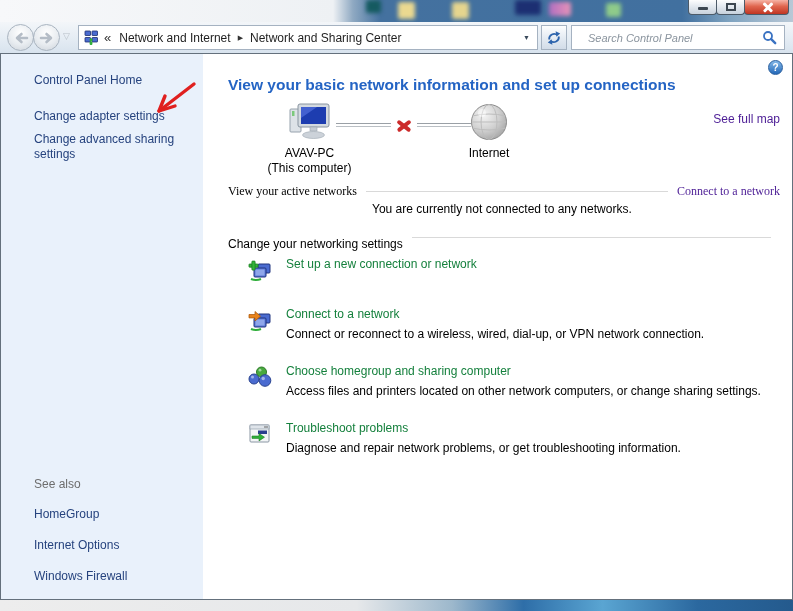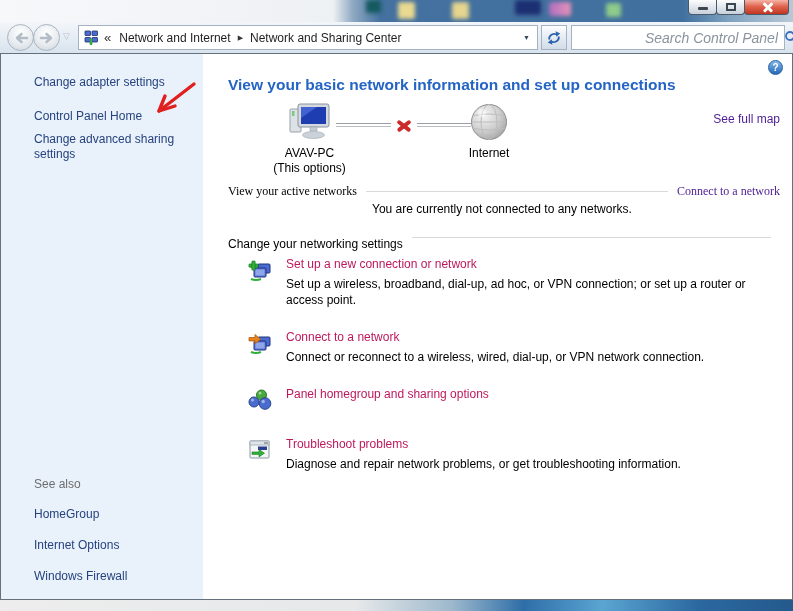--- a/index.html
+++ b/index.html
@@ -38,22 +38,22 @@
   .crumb-sep { font-size:7px; color:#333; padding:0 2px; cursor:pointer; }
   .crumb-overflow { color:#333; padding:0 3px 0 2px; font-size:13px; cursor:pointer; }
   .addr-spacer { flex:1; }
   .addr-drop { font-size:7px; color:#39495b; padding:0 7px; cursor:pointer; }
 
   .refresh-btn { position:absolute; left:541px; top:3px; width:26px; height:25px; border:1px solid #a5b2c1;
     background:linear-gradient(#fdfefe,#e3eaf2 55%,#d2dce8); display:flex; align-items:center; justify-content:center; cursor:pointer; }
 
   .search-box { position:absolute; left:571px; top:3px; width:214px; height:25px; background:#fff;
     border:1px solid #a5b2c1; display:flex; align-items:center; }
-  .search-box input { flex:1; border:none; outline:none; height:100%; padding:0 4px 0 25px;
-    font-family:"Liberation Sans",sans-serif; font-size:14px; background:transparent;text-align:right; }
+  .search-box input { flex:1; border:none; outline:none; height:100%; padding:0 4px 0 16px;
+    font-family:"Liberation Sans",sans-serif; font-size:11px; background:transparent; }
   .search-box input::placeholder { color:#8a949e; font-style:italic; }
   .search-icon-wrap { padding:0 7px 0 2px; display:flex; align-items:center; cursor:pointer; }
 
   
   .client { position:absolute; top:53px; left:0; width:793px; height:547px;
     border:1px solid #64707c; background:#fff; }
   .sidebar { position:absolute; left:0; top:0; width:202px; height:100%; background:#e9f1fb; }
   .side-link { display:block; color:#26437e; margin-left:33px; width:152px; line-height:15px; cursor:pointer;margin-top:16px; }
   .cp-home { margin-top:19px; }
   .task1 { margin-top:21px; }
@@ -88,21 +88,21 @@
   .sect-line { flex:1; border-top:1px solid #d9d9d9; margin:0 9px; height:0; }
   .link-blue { color:#4c1d95; white-space:nowrap; }
   .net-status { position:absolute; top:148px; left:169px; }
 
   .settings-header { position:absolute; top:183px; left:25px; right:12px; display:flex; align-items:flex-start; }
 
   .settings-rows { position:absolute; top:202px; left:45px; right:14px; }
   .srow { display:flex; margin-bottom:21px; }
   .srow-icon { width:25px; flex:0 0 25px; margin-top:2px; }
   .srow-text { margin-left:13px; }
-  .srow-title { color:#be185d; line-height:16px; display:inline-block; }
+  .srow-title { color:#15803d; line-height:16px; display:inline-block; }
   .srow-desc { color:#000; line-height:16px; margin-top:4px; }
 
   
   .annotation { position:absolute; left:150px; top:80px; pointer-events:none; }
 
   
   .desktop-bottom { position:absolute; left:0; top:600px; width:793px; height:11px;
     background:linear-gradient(90deg,#ededed 0%,#e6e8ea 45%,#9db8cc 57%,#2e6ea8 66%,#5aa5d2 76%,#2b689f 88%,#245a8d 100%); }
 </style>
 </head>
@@ -174,22 +174,22 @@
         <circle cx="6" cy="6" r="4" stroke="#3a72c2" stroke-width="1.8" fill="none"></circle>
         <line x1="9.2" y1="9.2" x2="13.2" y2="13.2" stroke="#3a72c2" stroke-width="2.4" stroke-linecap="round"></line>
       </svg>
     </span>
   </div>
 </div>
 
 <div class="client">
 
   <div class="sidebar">
+    <a class="side-link cp-home">Control Panel Home</a>
     <a class="side-link task1">Change adapter settings</a>
-    <a class="side-link cp-home">Control Panel Home</a>
     <a class="side-link task2">Change advanced sharing settings</a>
     <div class="see-also">
       <div class="see-also-header">See also</div>
       <a class="side-link">HomeGroup</a>
       <a class="side-link">Internet Options</a>
       <a class="side-link">Windows Firewall</a>
     </div>
   </div>
 
   <div class="main">
@@ -201,21 +201,21 @@
         <svg width="46" height="40" viewBox="0 0 46 40">
           <rect x="3" y="7" width="11" height="23" rx="1" fill="#dde2e7" stroke="#97a2ad"></rect>
           <rect x="5" y="9" width="2.5" height="5" fill="#7cc97c"></rect>
           <rect x="11" y="2" width="31" height="23" rx="2" fill="#d4dae0" stroke="#8894a0"></rect>
           <rect x="14" y="5" width="25" height="17" fill="#1d3db0"></rect>
           <polygon points="14,5 30,5 14,16" fill="#4a67d6" opacity="0.85"></polygon>
           <rect x="23" y="25" width="7" height="4" fill="#c6ccd3" stroke="#9aa5af" stroke-width="0.6"></rect>
           <ellipse cx="26.5" cy="33" rx="11" ry="3.5" fill="#ccd2d9" stroke="#9aa5af" stroke-width="0.6"></ellipse>
         </svg>
         <div class="node-label">AVAV-PC</div>
-        <div class="node-label">(This options)</div>
+        <div class="node-label">(This computer)</div>
       </div>
 
       <div class="connection">
         <div class="dline"></div>
         <div class="red-x"></div>
         <div class="dline"></div>
       </div>
 
       <div class="node node-internet">
         <svg width="40" height="40" viewBox="0 0 40 40">
@@ -257,21 +257,20 @@
             <rect x="10" y="6" width="12" height="9" rx="1" fill="#4a6bd0" stroke="#20357e"></rect>
             <rect x="6" y="10" width="12" height="9" rx="1" fill="#5a79d8" stroke="#20357e"></rect>
             <rect x="7.5" y="11.5" width="9" height="6" fill="#8fa7ea"></rect>
             <path d="M3 21 Q8 23 13 21" stroke="#2fae3a" stroke-width="2.2" fill="none"></path>
             <rect x="1" y="6" width="9" height="3.2" rx="0.6" fill="#33b53a" stroke="#1c7d22" stroke-width="0.8"></rect>
             <rect x="3.9" y="3.1" width="3.2" height="9" rx="0.6" fill="#33b53a" stroke="#1c7d22" stroke-width="0.8"></rect>
           </svg>
         </div>
         <div class="srow-text">
           <a class="srow-title">Set up a new connection or network</a>
-          <div class="srow-desc">Set up a wireless, broadband, dial-up, ad hoc, or VPN connection; or set up a router or access point.</div>
         </div>
       </div>
 
       <div class="srow">
         <div class="srow-icon">
           <svg width="24" height="24" viewBox="0 0 24 24">
             <rect x="10" y="6" width="12" height="9" rx="1" fill="#4a6bd0" stroke="#20357e"></rect>
             <rect x="6" y="10" width="12" height="9" rx="1" fill="#5a79d8" stroke="#20357e"></rect>
             <rect x="7.5" y="11.5" width="9" height="6" fill="#8fa7ea"></rect>
             <path d="M3 21 Q8 23 13 21" stroke="#2fae3a" stroke-width="2.2" fill="none"></path>
@@ -289,21 +288,22 @@
           <svg width="24" height="24" viewBox="0 0 24 24">
             <circle cx="6" cy="14" r="5" fill="#4a6bd0" stroke="#27418f"></circle>
             <circle cx="4.5" cy="12" r="1.5" fill="#ffffff" opacity="0.5"></circle>
             <circle cx="13.5" cy="7" r="5" fill="#48a93f" stroke="#2c7a26"></circle>
             <circle cx="12" cy="5.2" r="1.4" fill="#ffffff" opacity="0.5"></circle>
             <circle cx="17" cy="15.5" r="5.8" fill="#4a6bd0" stroke="#27418f"></circle>
             <circle cx="15.2" cy="13.5" r="1.7" fill="#ffffff" opacity="0.5"></circle>
           </svg>
         </div>
         <div class="srow-text">
-          <a class="srow-title">Panel homegroup and sharing options</a>
+          <a class="srow-title">Choose homegroup and sharing computer</a>
+          <div class="srow-desc">Access files and printers located on other network computers, or change sharing settings.</div>
         </div>
       </div>
 
       <div class="srow">
         <div class="srow-icon">
           <svg width="24" height="24" viewBox="0 0 24 24">
             <rect x="2" y="3" width="19" height="17" rx="1" fill="#f3f5f7" stroke="#8a96a3"></rect>
             <rect x="2" y="3" width="19" height="4" fill="#dfe4ea" stroke="#8a96a3" stroke-width="0.6"></rect>
             <circle cx="17" cy="5" r="0.8" fill="#555"></circle>
               <circle cx="19" cy="5" r="0.8" fill="#555"></circle>

